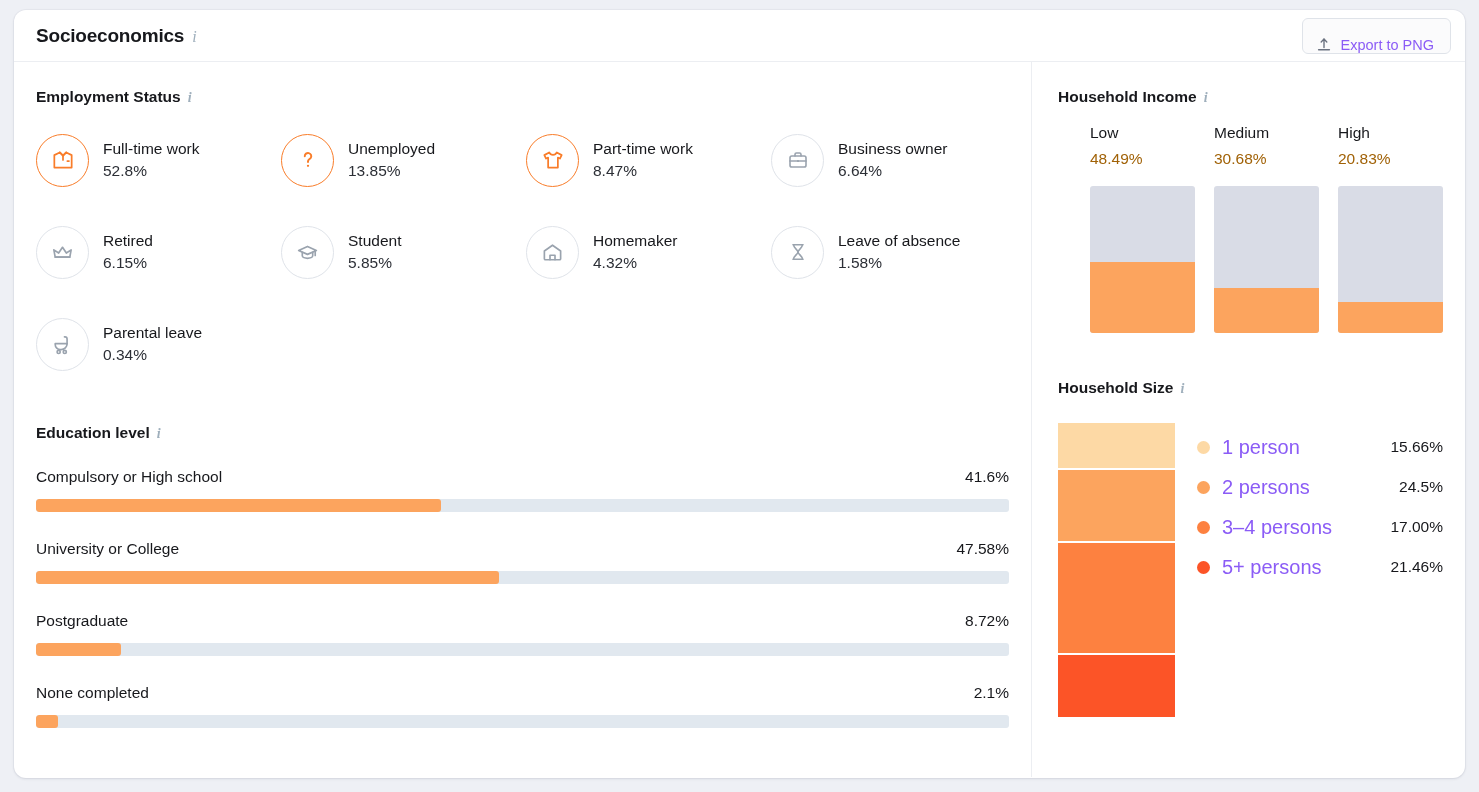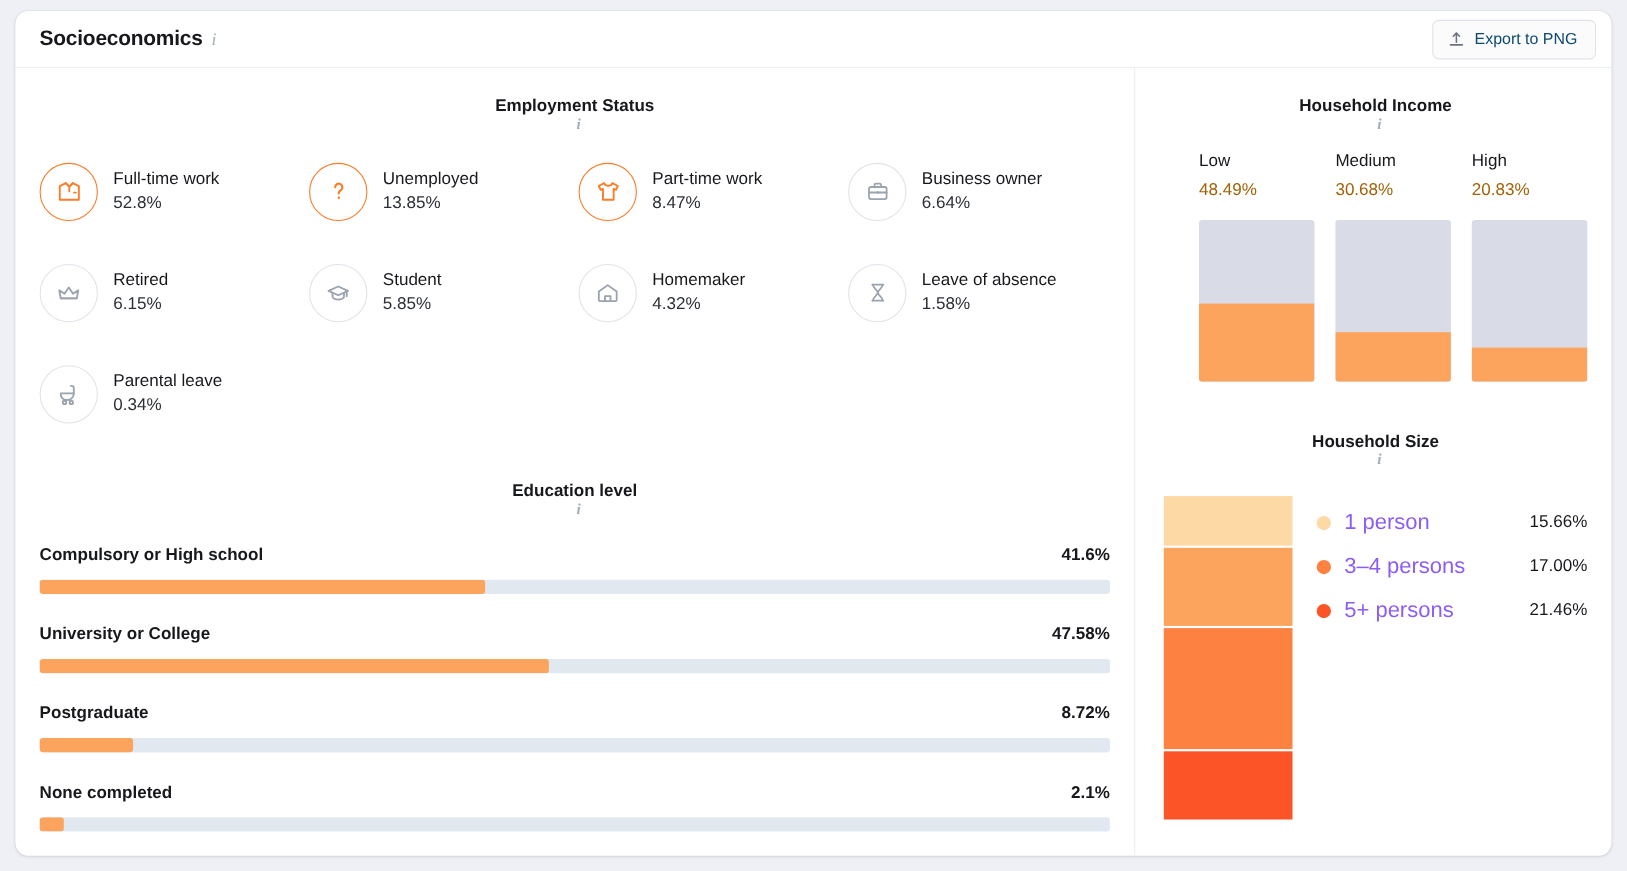--- a/index.html
+++ b/index.html
@@ -48,45 +48,44 @@
     margin-left: 8px;
     line-height: 1;
     position: relative;
     top: 1px;
     cursor: pointer;
   }
   .spacer { flex: 1; }
 
   .export-btn {
     display: flex;
-    align-items: center;
+    align-items: flex-end;
     gap: 9px;
     height: 36px;
     padding: 0 16px 0 13px;
     border: 1px solid #dfe3e9;
     border-radius: 6px;
     background: #fbfbfc;
-    color: #0c4a6e;
+    color: #8b5cf6;
     font-size: 14.5px;
     cursor: pointer;
   }
   .export-btn svg { display: block; }
 
   
   .card-body { display: flex; height: 715px; }
   .col-left  { width: 1017px; padding: 26px 22px 0 22px; }
   .col-right { width: 434px; border-left: 1px solid #eceef2; padding: 26px 22px 0 26px; }
 
   .section-title {
     font-size: 15.5px;
     font-weight: bold;
     color: #17181c;
     display: flex;
     align-items: center;
-    flex-direction: column;
   }
   .section-title .info-icon { font-size: 14px; margin-left: 7px; }
 
   
   .emp-grid {
     display: grid;
     grid-template-columns: repeat(4, 245px);
     row-gap: 20px;
     margin-top: 18px;
   }
@@ -106,21 +105,20 @@
   .emp-value { font-size: 15.5px; color: #2c2f36; line-height: 1.15; }
 
   
   .edu-block { margin-top: 44px; }
   .edu-rows { margin-top: 26px; }
   .edu-row { margin-bottom: 28px; }
   .edu-row:last-child { margin-bottom: 0; }
   .edu-head {
     display: flex; justify-content: space-between; align-items: center;
     margin-bottom: 13px;
-    font-weight: bold;
   }
   .edu-name  { font-size: 15.5px; color: #17181c; }
   .edu-pct   { font-size: 15.5px; color: #17181c; }
   .edu-track {
     height: 13px;
     background: #e1e8ef;
     border-radius: 3px;
     overflow: hidden;
   }
   .edu-fill {
@@ -437,20 +435,25 @@
           </div>
 
           <div class="size-legend">
 
             <div class="legend-row">
               <span class="legend-dot" style="background: rgb(253, 217, 165);"></span>
               <span class="legend-name">1 person</span>
               <span class="legend-pct">15.66%</span>
             </div>
 
+            <div class="legend-row">
+              <span class="legend-dot" style="background: rgb(252, 164, 94);"></span>
+              <span class="legend-name">2 persons</span>
+              <span class="legend-pct">24.5%</span>
+            </div>
 
             <div class="legend-row">
               <span class="legend-dot" style="background: rgb(253, 129, 64);"></span>
               <span class="legend-name">3–4 persons</span>
               <span class="legend-pct">17.00%</span>
             </div>
 
             <div class="legend-row">
               <span class="legend-dot" style="background: rgb(252, 84, 39);"></span>
               <span class="legend-name">5+ persons</span>

